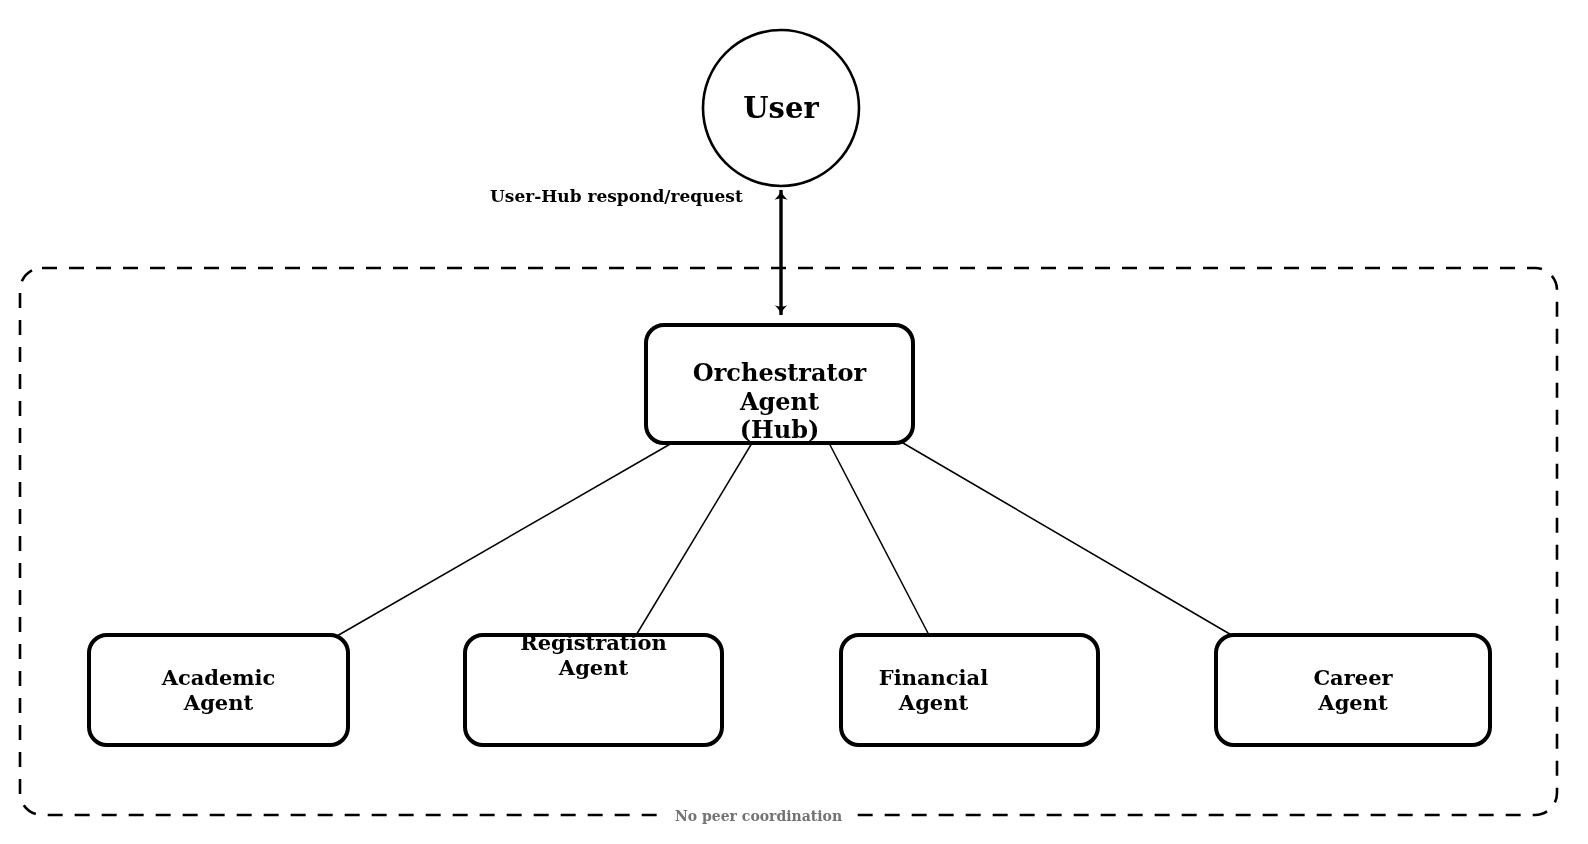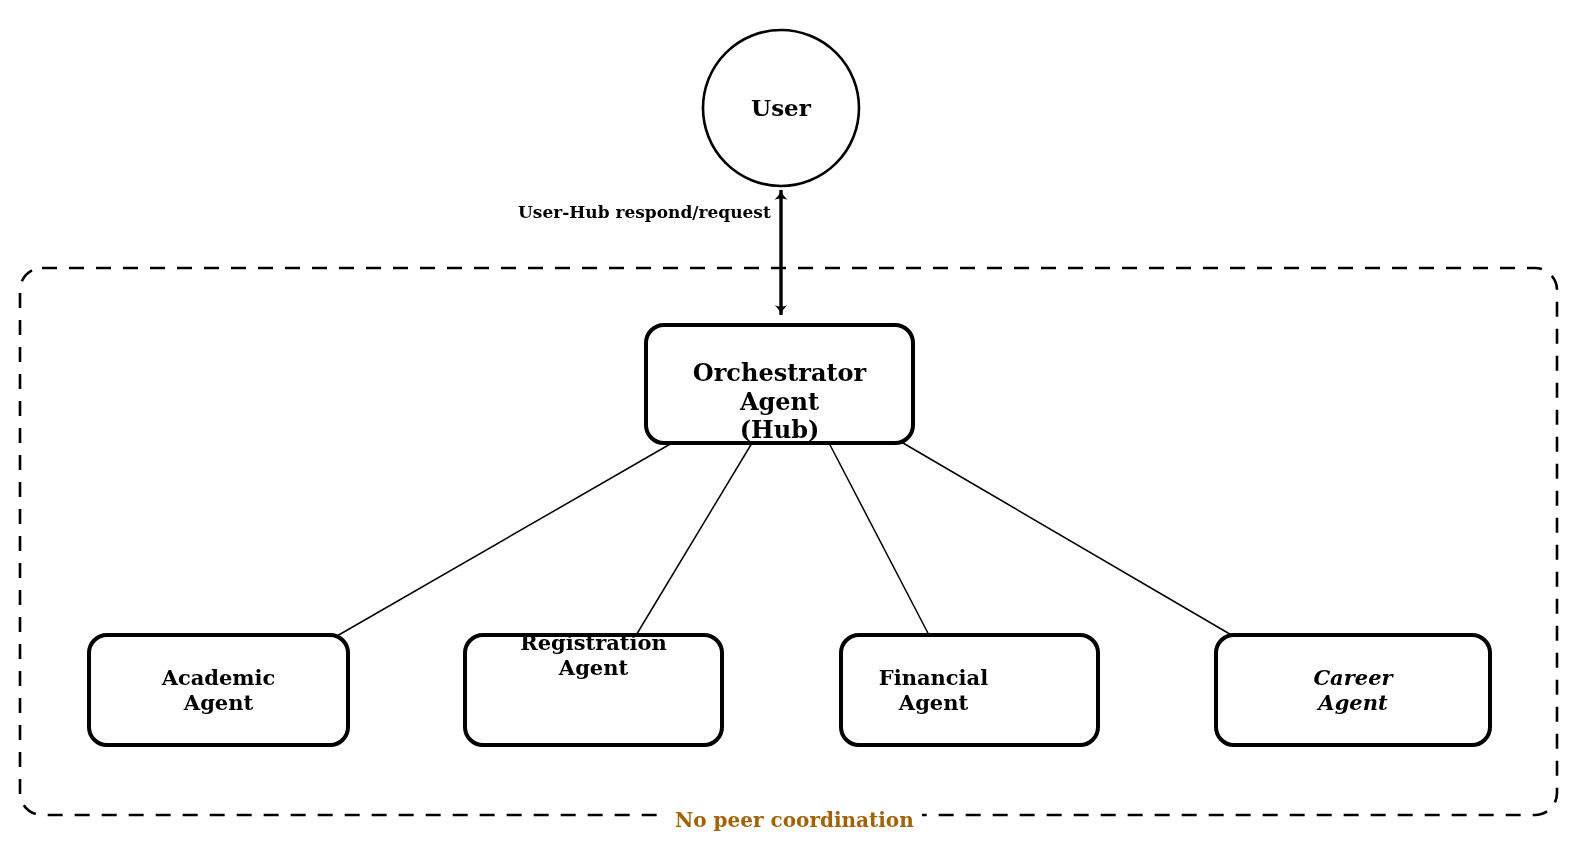--- a/index.html
+++ b/index.html
@@ -38,43 +38,43 @@
     font-weight: bold;
     color: #000000;
     pointer-events: none;
     white-space: nowrap;
   }
   .node-label .line {
     display: block;
     line-height: 1.20;
   }
   .user-label {
-    font-size: 23px;
+    font-size: 29px;
   }
   .hub-label {
     font-size: 24px;
   }
   .agent-label {
     font-size: 21px;
   }
   .edge-caption {
     position: absolute;
     font-family: "DejaVu Serif", "Liberation Serif", serif;
     font-weight: bold;
     font-size: 17px;
     color: #000000;
     white-space: nowrap;
     pointer-events: none;
   }
   .boundary-caption {
     position: absolute;
     font-family: "DejaVu Serif", "Liberation Serif", serif;
     font-weight: bold;
-    font-size: 20px;
-    color: #a16207;
+    font-size: 14px;
+    color: #737373;
     white-space: nowrap;
     background: #ffffff;
     padding: 0 8px;
     pointer-events: none;
   }
 </style>
 </head>
 <body>
 
 <div id="diagram-root">
@@ -103,21 +103,21 @@
     <rect x="89" y="635" width="259" height="110" rx="18" ry="18" fill="#ffffff" stroke="#000000" stroke-width="4"></rect>
     <rect x="465" y="635" width="257" height="110" rx="18" ry="18" fill="#ffffff" stroke="#000000" stroke-width="4"></rect>
     <rect x="841" y="635" width="257" height="110" rx="18" ry="18" fill="#ffffff" stroke="#000000" stroke-width="4"></rect>
     <rect x="1216" y="635" width="274" height="110" rx="18" ry="18" fill="#ffffff" stroke="#000000" stroke-width="4"></rect>
   </svg>
 
   <div class="node-label user-label" style="left:703px; top:30px; width:156px; height:156px;">
     <span class="line">User</span>
   </div>
 
-  <div class="edge-caption" style="left:490px; top:202px;margin-left:28px;">User-Hub respond/request</div>
+  <div class="edge-caption" style="left:490px; top:186px;">User-Hub respond/request</div>
 
   <div class="node-label hub-label" style="left:646px; top:343px; width:267px; height:118px;">
     <span class="line">Orchestrator</span>
     <span class="line">Agent</span>
     <span class="line">(Hub)</span>
   </div>
 
   <div class="node-label agent-label" style="left:89px; top:635px; width:259px; height:110px;">
     <span class="line">Academic</span>
     <span class="line">Agent</span>
@@ -126,20 +126,20 @@
   <div class="node-label agent-label" style="left:465px; top:600px; width:257px; height:110px;">
     <span class="line">Registration</span>
     <span class="line">Agent</span>
   </div>
 
   <div class="node-label agent-label" style="left:805px; top:635px; width:257px; height:110px;">
     <span class="line">Financial</span>
     <span class="line">Agent</span>
   </div>
 
-  <div class="node-label agent-label" style="left:1216px; top:635px; width:274px; height:110px;font-style:italic;">
+  <div class="node-label agent-label" style="left:1216px; top:635px; width:274px; height:110px;">
     <span class="line">Career</span>
     <span class="line">Agent</span>
   </div>
 
   <div class="boundary-caption" style="left:667px; top:808px;">No peer coordination</div>
 
 </div>
 
 </body></html>

